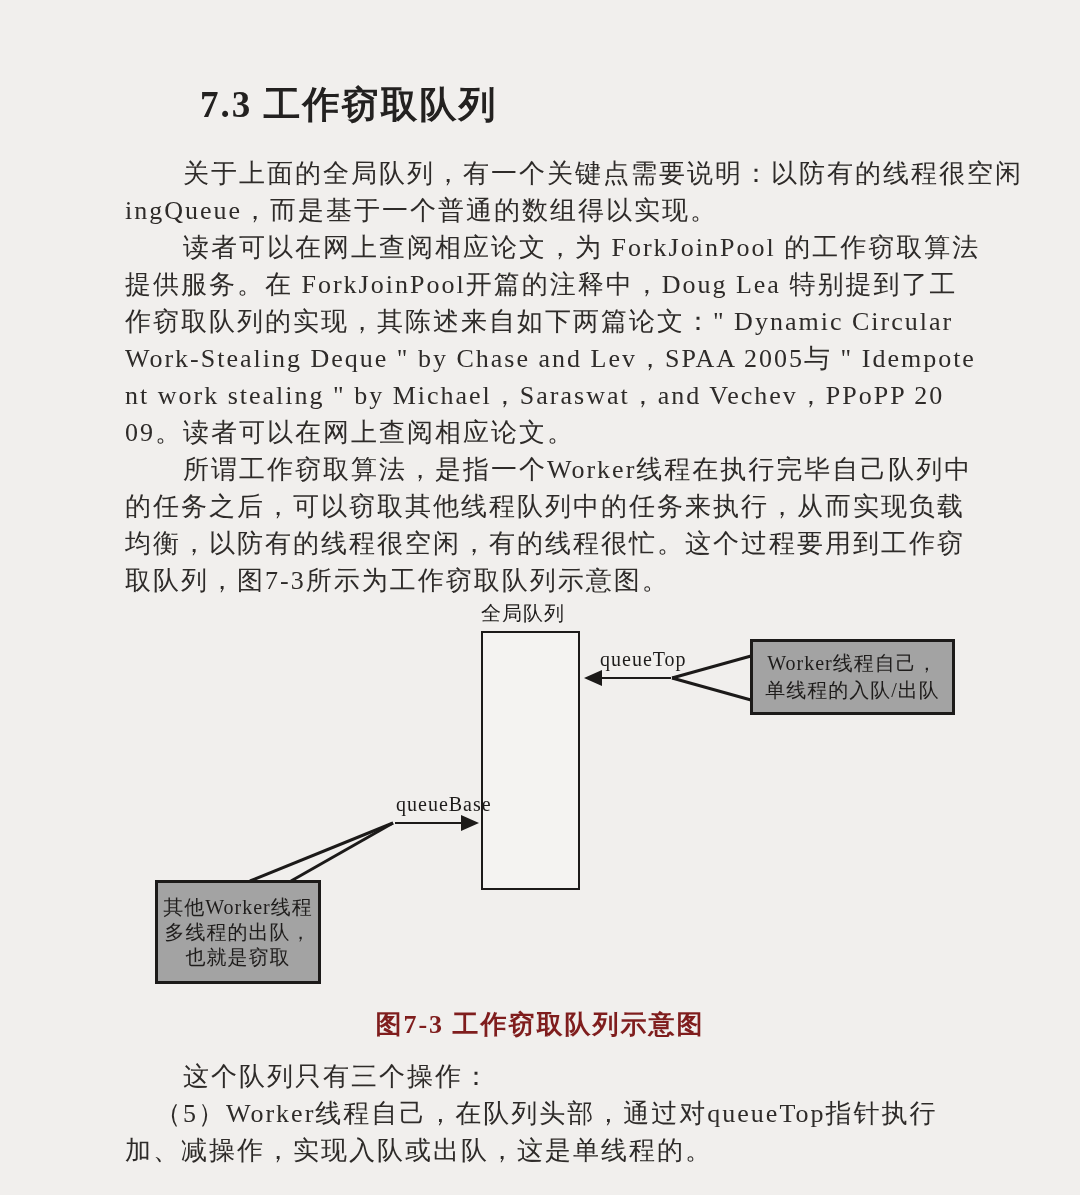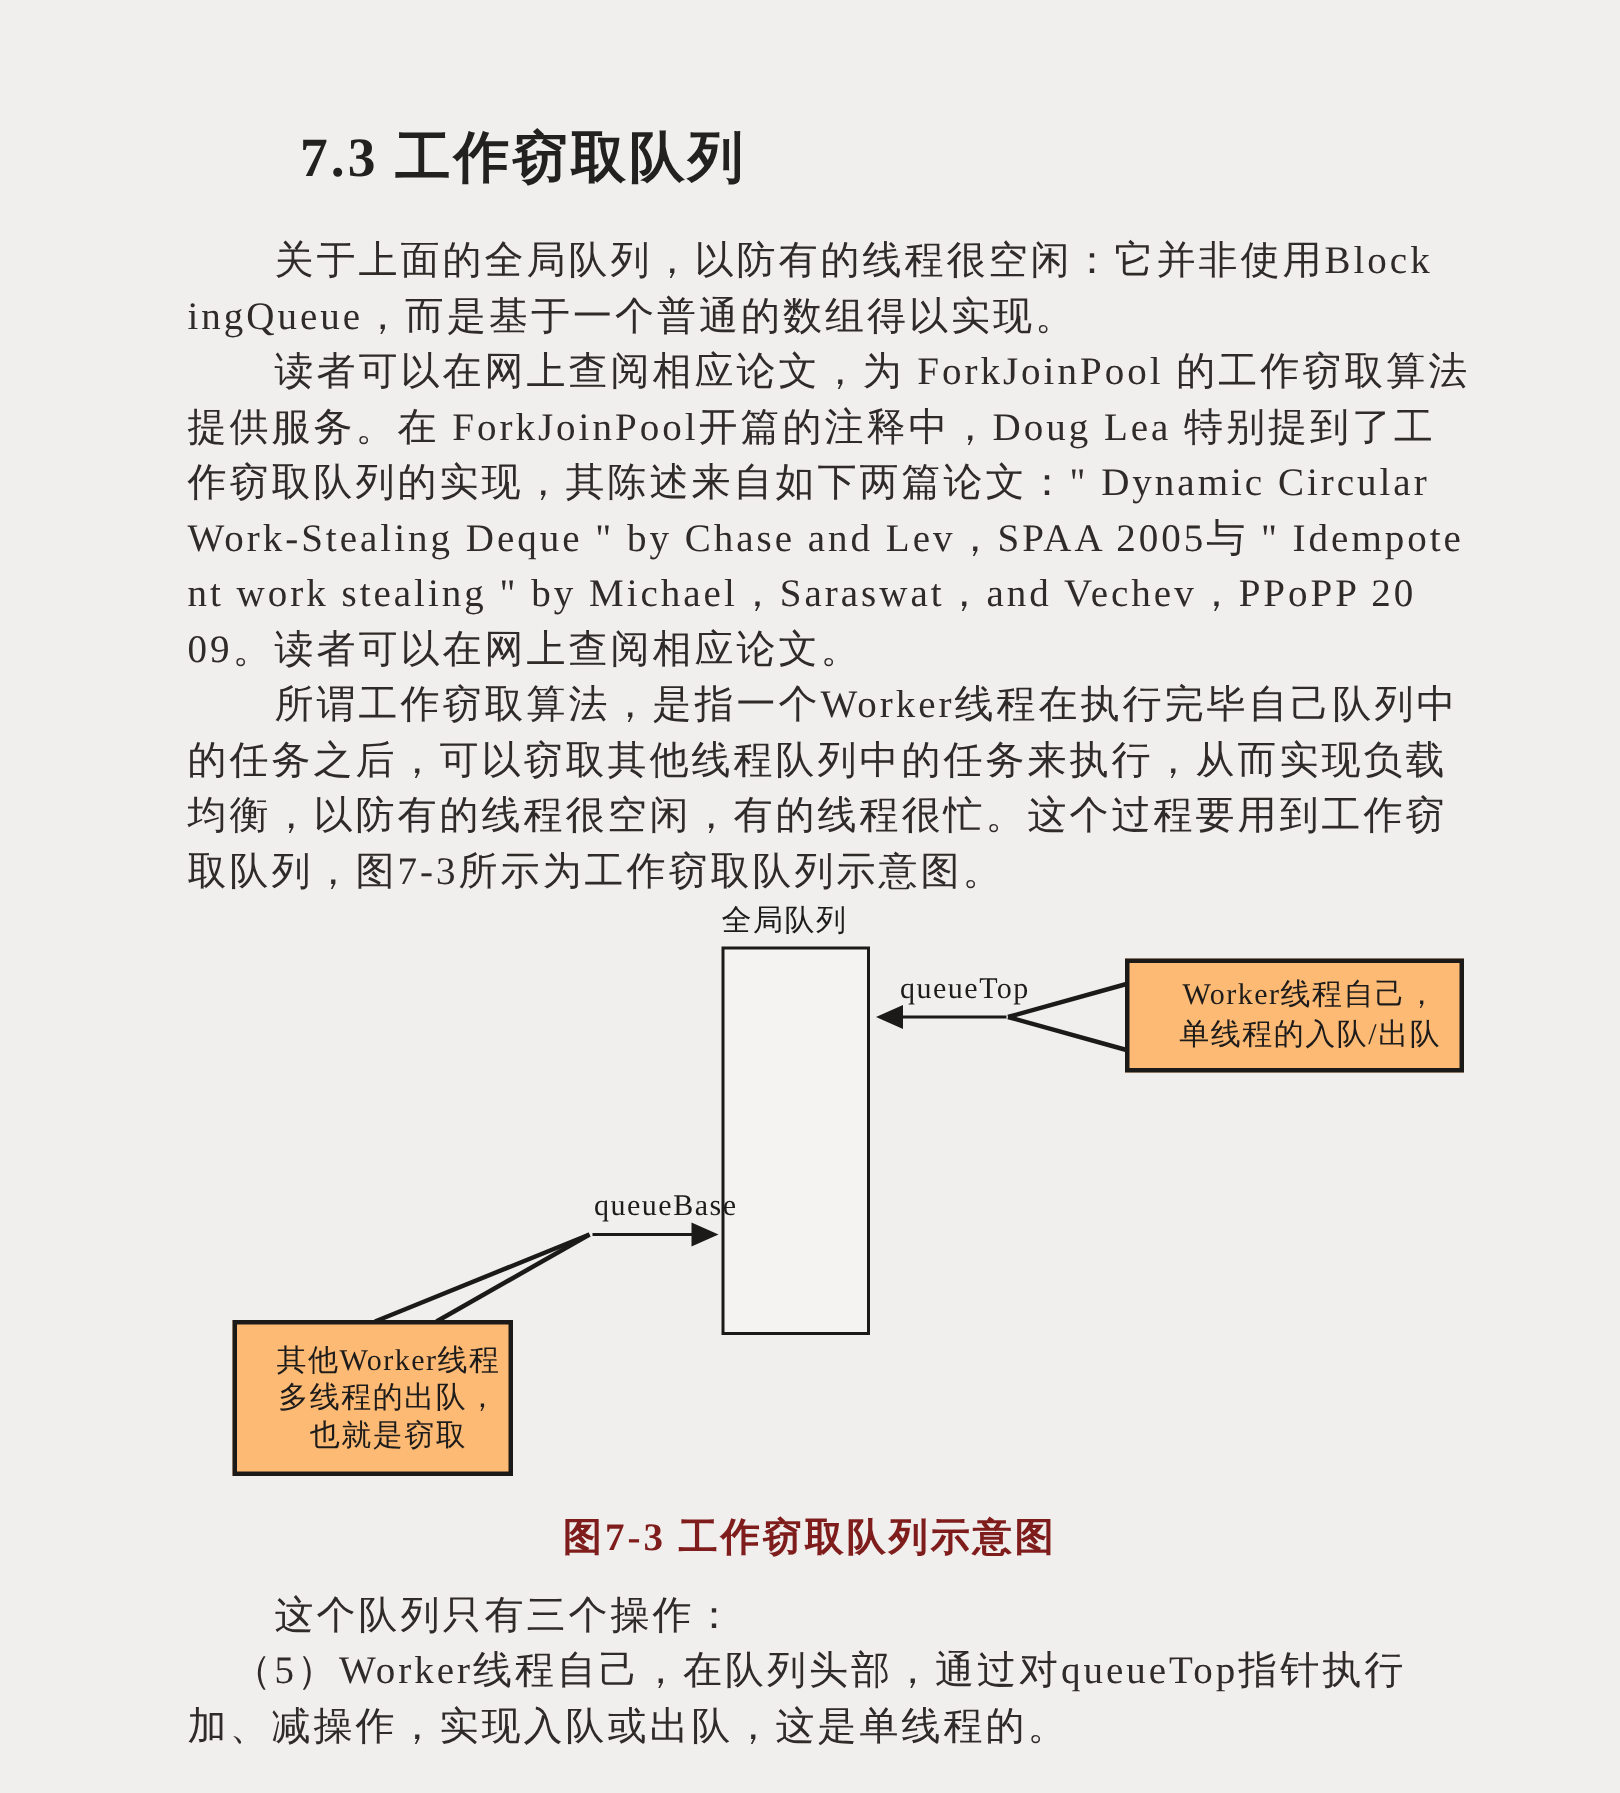--- a/index.html
+++ b/index.html
@@ -55,30 +55,29 @@
     left: 481px;
     top: 631px;
     width: 95px;
     height: 255px;
     border: 2.5px solid #1c1a19;
     background: #f4f3f1;
   }
   .callout {
     position: absolute;
     border: 3px solid #1c1a19;
-    background: #fdba74;
+    background: #a3a3a3;
     display: flex;
     flex-direction: column;
     align-items: center;
     justify-content: center;
     text-align: center;
     font-size: 20px;
     letter-spacing: 1px;
     color: #1e1c1b;
-    padding-left: 21px;
   }
   .callout .c-line { line-height: 27px; white-space: nowrap; }
   #callout-right { left: 750px; top: 639px; width: 199px; height: 70px; }
   #callout-left  { left: 155px; top: 880px; width: 160px; height: 98px; }
   #callout-left .c-line { line-height: 25px; }
 
   #connector-svg {
     position: absolute;
     left: 0; top: 0;
     width: 1080px; height: 1195px;
@@ -96,21 +95,21 @@
   }
 </style>
 </head>
 <body>
 
 <div id="page">
 
   <div class="heading">7.3 工作窃取队列</div>
 
   <div class="textblock" style="top:155px">
-    <div class="line indent">关于上面的全局队列，以防有的线程很空闲：它并非使用Block</div>
+    <div class="line indent">关于上面的全局队列，有一个关键点需要说明：以防有的线程很空闲</div>
     <div class="line">ingQueue，而是基于一个普通的数组得以实现。</div>
     <div class="line indent">读者可以在网上查阅相应论文，为 ForkJoinPool 的工作窃取算法</div>
     <div class="line">提供服务。在 ForkJoinPool开篇的注释中，Doug Lea 特别提到了工</div>
     <div class="line">作窃取队列的实现，其陈述来自如下两篇论文：" Dynamic Circular</div>
     <div class="line">Work-Stealing Deque " by Chase and Lev，SPAA 2005与 " Idempote</div>
     <div class="line">nt work stealing " by Michael，Saraswat，and Vechev，PPoPP 20</div>
     <div class="line">09。读者可以在网上查阅相应论文。</div>
     <div class="line indent">所谓工作窃取算法，是指一个Worker线程在执行完毕自己队列中</div>
     <div class="line">的任务之后，可以窃取其他线程队列中的任务来执行，从而实现负载</div>
     <div class="line">均衡，以防有的线程很空闲，有的线程很忙。这个过程要用到工作窃</div>

